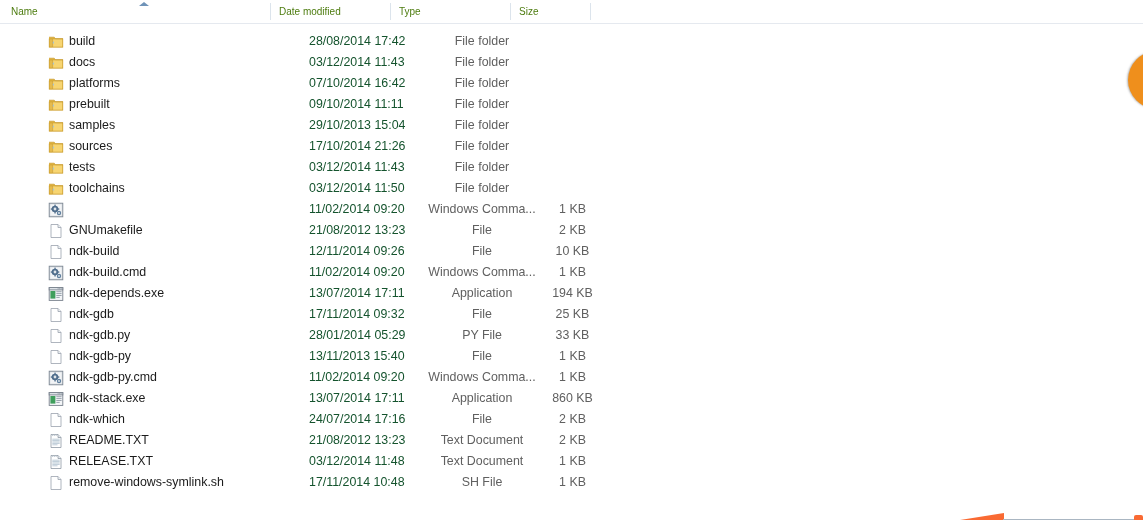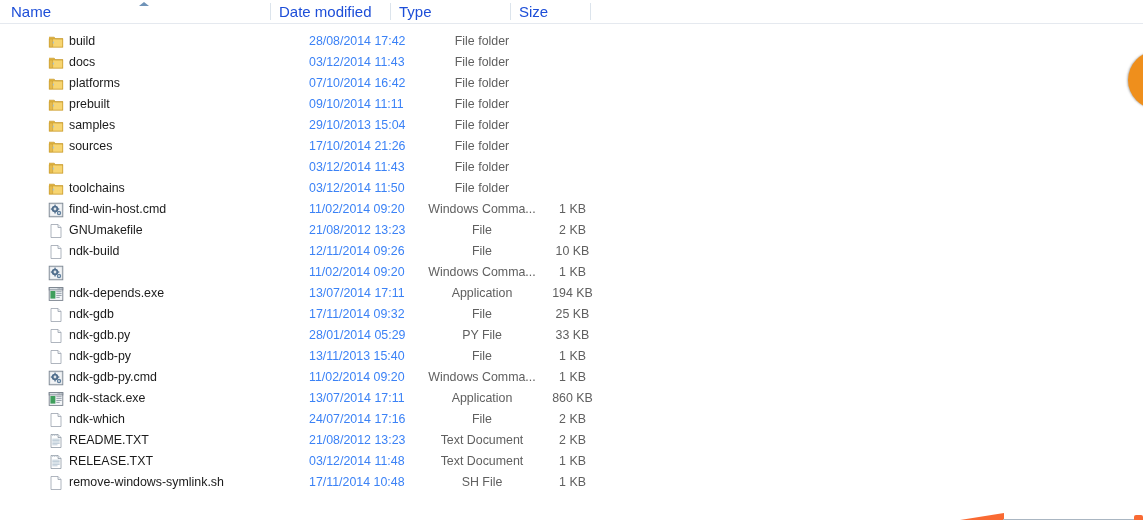--- a/index.html
+++ b/index.html
@@ -31,22 +31,22 @@
     height: 24px;
     background: #ffffff;
     border-bottom: 1px solid #e5e9ef;
     box-sizing: border-box;
   }
   .col-head {
     position: absolute;
     top: 0;
     height: 23px;
     line-height: 23px;
-    font-size: 15px;
-    color: #1d4ed8;
+    font-size: 10px;
+    color: #4d7c0f;
     white-space: nowrap;
     overflow: hidden;
   }
   .col-head .divider {
     position: absolute;
     left: 0;
     top: 3px;
     width: 1px;
     height: 17px;
     background: #dce4ec;
@@ -97,21 +97,21 @@
   .cell {
     position: absolute;
     top: 0;
     height: 21px;
     line-height: 21px;
     font-size: 12.4px;
     white-space: nowrap;
     overflow: hidden;
   }
   .c-name { left: 37px;  width: 230px; color: #1b1b1b; }
-  .c-date { left: 277px; width: 115px; color: #3b82f6; }
+  .c-date { left: 277px; width: 115px; color: #14532d; }
   .c-type { left: 394px; width: 112px; color: #606060; text-align: center; }
   .c-size { left: 496px; width: 89px;  color: #606060; text-align: center; }
 
   .icon-wrap {
     position: absolute;
     left: 16px;
     top: 3px;
     width: 16px;
     height: 16px;
   }
@@ -294,20 +294,21 @@
           <svg width="16" height="16" viewBox="0 0 16 16">
             <path d="M1 3.2h5.2l1.3 1.5H15v8.6H1z" fill="#e8b83c"></path>
             <path d="M1.2 4.9h13.6v8.2H1.2z" fill="#f7d572"></path>
             <path d="M1.2 4.9h3.1v8.2H1.2z" fill="#e6bb4d"></path>
             <path d="M4.3 4.9h0.8v8.2h-0.8z" fill="#cfa23c"></path>
             <path d="M1 3.2h5.2l1.3 1.5H15" fill="none" stroke="#c69a2e" stroke-width="0.7"></path>
             <rect x="1.2" y="4.9" width="13.6" height="8.2" fill="none" stroke="#c69a2e" stroke-width="0.7"></rect>
             <rect x="4.8" y="7.6" width="1.1" height="2" rx="0.4" fill="#9fc6e0"></rect>
           </svg>
         </span>
+        <span class="cell c-name">tests</span>
         <span class="cell c-date">03/12/2014 11:43</span>
         <span class="cell c-type">File folder</span>
         <span class="cell c-size"></span>
       </div>
       <div class="row">
         <span class="icon-wrap">
           <svg width="16" height="16" viewBox="0 0 16 16">
             <path d="M1 3.2h5.2l1.3 1.5H15v8.6H1z" fill="#e8b83c"></path>
             <path d="M1.2 4.9h13.6v8.2H1.2z" fill="#f7d572"></path>
             <path d="M1.2 4.9h3.1v8.2H1.2z" fill="#e6bb4d"></path>
@@ -334,21 +335,20 @@
             <g fill="#4f6d8c">
               <rect x="6.4" y="2.6" width="1.3" height="1.7"></rect>
               <rect x="6.4" y="9.8" width="1.3" height="1.7"></rect>
               <rect x="2.8" y="6.4" width="1.7" height="1.3"></rect>
               <rect x="9.6" y="6.4" width="1.7" height="1.3"></rect>
             </g>
             <circle cx="11" cy="11" r="2.2" fill="#5f7f9e"></circle>
             <circle cx="11" cy="11" r="0.9" fill="#e3e9ee"></circle>
           </svg>
         </span>
-        <span class="cell c-name">find-win-host.cmd</span>
         <span class="cell c-date">11/02/2014 09:20</span>
         <span class="cell c-type">Windows Comma...</span>
         <span class="cell c-size">1 KB</span>
       </div>
       <div class="row">
         <span class="icon-wrap">
           <svg width="16" height="16" viewBox="0 0 16 16">
             <path d="M3 1.5h7l3 3v10H3z" fill="#ffffff" stroke="#9aa2ad" stroke-width="0.8"></path>
             <path d="M10 1.5v3h3" fill="#eef1f4" stroke="#9aa2ad" stroke-width="0.8"></path>
           </svg>
@@ -382,20 +382,21 @@
             <g fill="#4f6d8c">
               <rect x="6.4" y="2.6" width="1.3" height="1.7"></rect>
               <rect x="6.4" y="9.8" width="1.3" height="1.7"></rect>
               <rect x="2.8" y="6.4" width="1.7" height="1.3"></rect>
               <rect x="9.6" y="6.4" width="1.7" height="1.3"></rect>
             </g>
             <circle cx="11" cy="11" r="2.2" fill="#5f7f9e"></circle>
             <circle cx="11" cy="11" r="0.9" fill="#e3e9ee"></circle>
           </svg>
         </span>
+        <span class="cell c-name">ndk-build.cmd</span>
         <span class="cell c-date">11/02/2014 09:20</span>
         <span class="cell c-type">Windows Comma...</span>
         <span class="cell c-size">1 KB</span>
       </div>
       <div class="row">
         <span class="icon-wrap">
           <svg width="16" height="16" viewBox="0 0 16 16">
             <rect x="1.2" y="1.6" width="13.6" height="12.8" fill="#f4f6f8" stroke="#78818c" stroke-width="0.9"></rect>
             <rect x="1.2" y="1.6" width="13.6" height="2.3" fill="#e2e7ec" stroke="#78818c" stroke-width="0.9"></rect>
             <g fill="#8d96a1">

